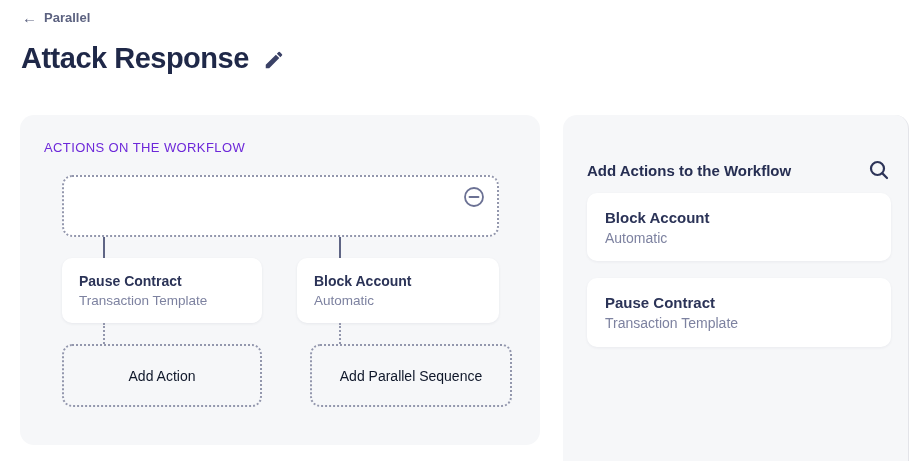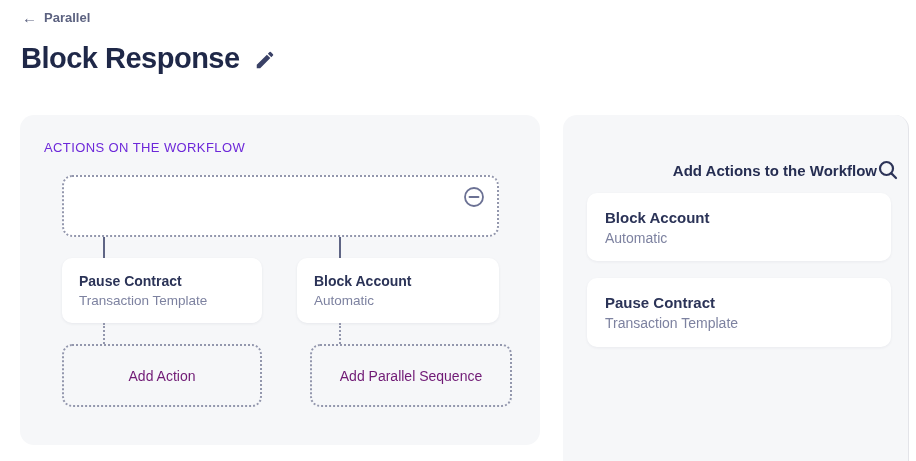--- a/index.html
+++ b/index.html
@@ -36,27 +36,27 @@
 
   .node-card { position:absolute; top:143px; height:65px; background:#ffffff; border-radius:10px;
     box-shadow:0 1px 3px rgba(28,36,68,0.07); display:flex; flex-direction:column; justify-content:center;
     padding-left:17px; cursor:pointer; }
   .node-card-1 { left:42px; width:200px; }
   .node-card-2 { left:277px; width:202px; }
   .node-title { font-size:14px; font-weight:700; color:#2b3357; margin-bottom:4px; }
   .node-sub { font-size:13.5px; color:#7d82a0; }
 
   .add-slot { position:absolute; top:229px; height:63px; border:2px dotted #9397ad; border-radius:10px;
-    display:flex; align-items:center; justify-content:center; color:#701a75; font-size:14px; cursor:pointer; }
+    display:flex; align-items:center; justify-content:center; color:#0f172a; font-size:14px; cursor:pointer; }
   .add-slot-1 { left:42px; width:200px; }
   .add-slot-2 { left:290px; width:202px; }
 
   
-  .rp-header { position:absolute; left:24px; right:9px; top:44px; display:flex;
-    align-items:center; justify-content:flex-end; }
+  .rp-header { position:absolute; left:24px; right:18px; top:44px; display:flex;
+    align-items:center; justify-content:space-between; }
   .rp-title { font-size:15px; font-weight:700; color:#262e52; }
   .search-btn { width:22px; height:22px; cursor:pointer; }
 
   .lib-card { position:absolute; left:24px; width:304px; background:#ffffff; border-radius:10px;
     box-shadow:0 1px 3px rgba(28,36,68,0.06); display:flex; flex-direction:column; justify-content:center;
     padding-left:18px; cursor:pointer; }
   .lib-card-1 { top:78px; height:68px; }
   .lib-card-2 { top:163px; height:69px; }
   .lib-title { font-size:15px; font-weight:700; color:#2b3357; margin-bottom:4px; }
   .lib-sub { font-size:14px; color:#7d82a0; }
@@ -65,21 +65,21 @@
 <body>
 
 <div class="stage">
 
   <div class="back-link">
     <span class="back-arrow">←</span>
     <span>Parallel</span>
   </div>
 
   <div class="page-title-row">
-    <span class="page-title">Block Response</span>
+    <span class="page-title">Attack Response</span>
     <svg class="edit-icon" viewBox="0 0 24 24">
       <path fill="#3a4166" d="M3 17.25V21h3.75L17.81 9.94l-3.75-3.75L3 17.25zM20.71 7.04a1 1 0 0 0 0-1.41l-2.34-2.34a1 1 0 0 0-1.41 0l-1.83 1.83 3.75 3.75 1.83-1.83z"></path>
     </svg>
   </div>
 
   <div class="panel left-panel">
     <div class="panel-label">ACTIONS ON THE WORKFLOW</div>
 
     <div class="root-node">
       <svg class="minus-btn" viewBox="0 0 22 22">

